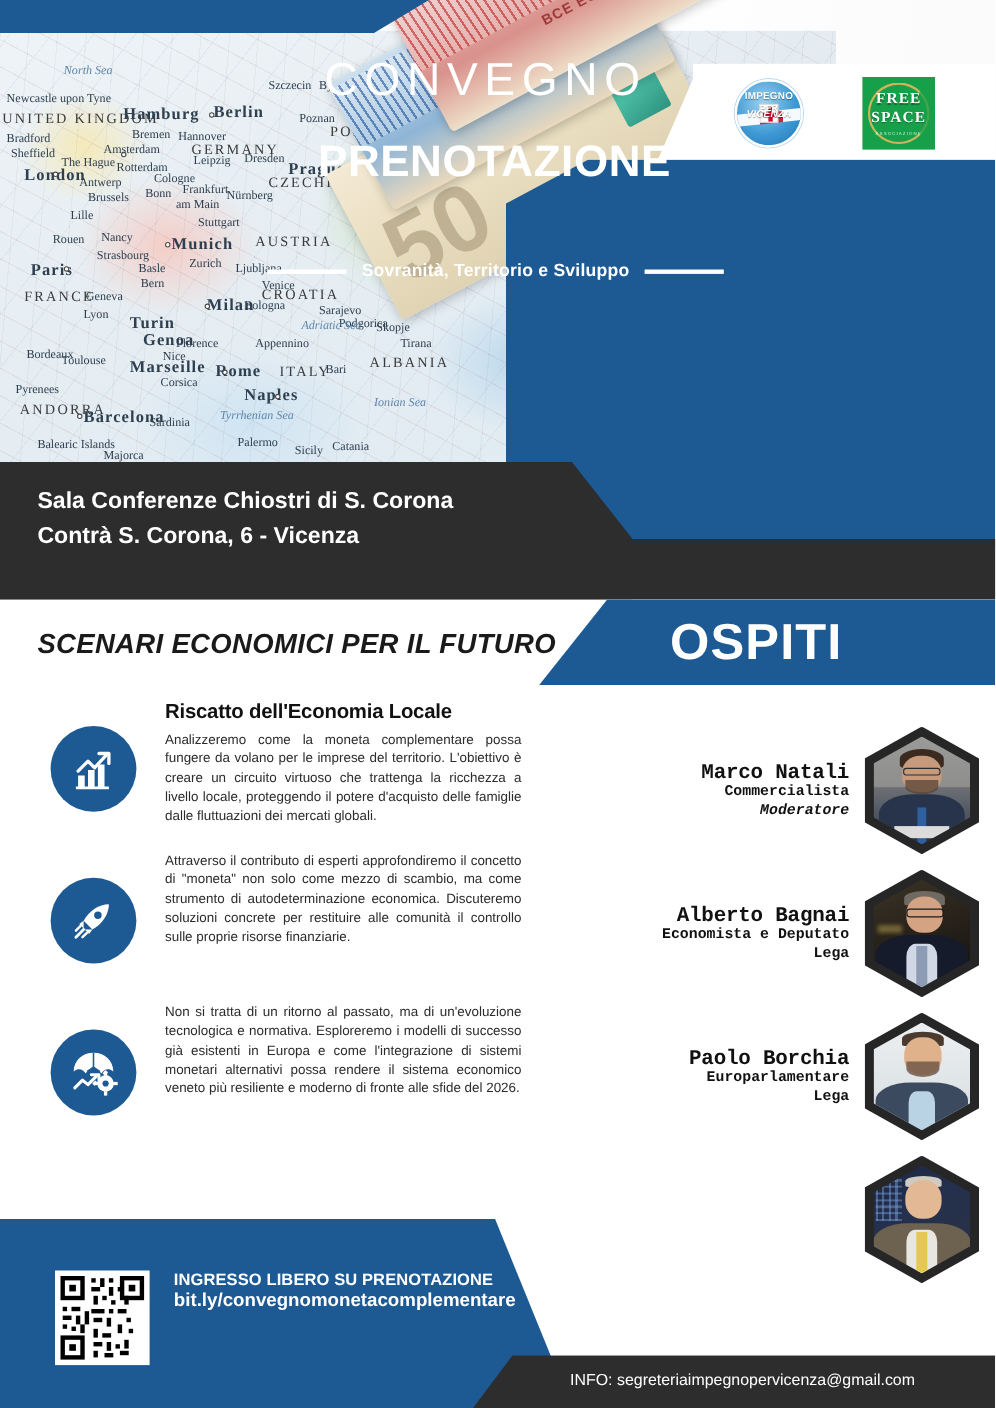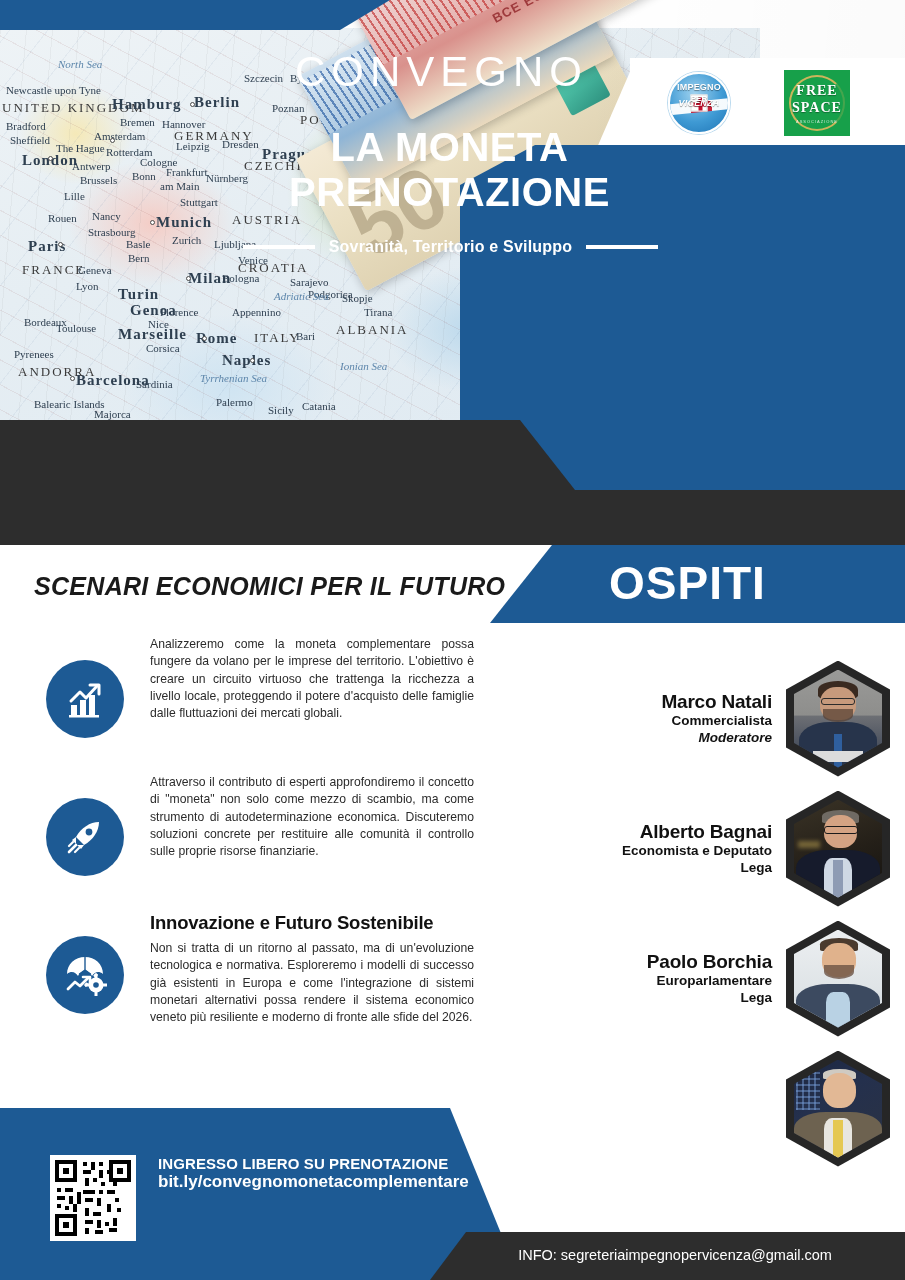--- a/index.html
+++ b/index.html
@@ -286,21 +286,21 @@
     text-align: justify;
   }
 
   
   .speakers { position: absolute; left: 500px; top: 660px; width: 390px; }
   .speaker {
     position: relative; height: 117px;
     display: flex; align-items: center; justify-content: flex-end;
     margin-bottom: 13px;
   }
-  .sp-info { text-align: right; padding-right: 14px; }
+  .sp-info { text-align: right; padding-right: 14px; font-family: Liberation Mono, monospace; }
   .sp-name { color: #111; font-size: 19px; font-weight: bold; letter-spacing: -0.2px; }
   .sp-role { color: #111; font-size: 13.5px; font-weight: bold; line-height: 1.25; }
   .sp-role2 { color: #111; font-size: 13.5px; font-weight: bold; line-height: 1.25; }
   .sp-role-it { font-style: italic; }
   .hexwrap {
     position: relative; width: 104px; height: 116px; flex: none;
     background: #262626;
     clip-path: polygon(50% 0, 100% 25%, 100% 75%, 50% 100%, 0 75%, 0 25%);
     display: flex; align-items: center; justify-content: center;
   }
@@ -544,51 +544,55 @@
   <div class="logo-freespace">
     <span class="ring"></span>
     <span class="fs1">FREE</span>
     <span class="fs2">SPACE</span>
     <span class="fs3">ASSOCIAZIONE</span>
   </div>
 
   <div class="title-panel"></div>
   <div class="convegno">CONVEGNO</div>
   <div class="title-main">
-    <div>LA MONETA</div>
     <div>PRENOTAZIONE</div>
   </div>
   <div class="subtitle-row">
     <span class="dash"></span>
     <span class="st">Sovranità, Territorio e Sviluppo</span>
     <span class="dash"></span>
   </div>
 
   <div class="venue-bar"></div>
   <div class="venue-bar2"></div>
+  <div class="venue-text">
+    <div>Sala Conferenze Chiostri di S. Corona</div>
+    <div>Contrà S. Corona, 6 - Vicenza</div>
+  </div>
 
   <div class="ospiti-banner"></div>
   <div class="ospiti-text">OSPITI</div>
 
   <div class="scenari-title">SCENARI ECONOMICI PER IL FUTURO</div>
 
   <div class="topics">
 
     <div class="topic">
       <div class="topic-icon">
         <svg width="44" height="44" viewBox="0 0 44 44" aria-hidden="true">
           <rect x="8" y="28" width="6" height="11" fill="#fff"></rect>
           <rect x="17" y="23" width="6" height="16" fill="#fff"></rect>
           <rect x="26" y="18" width="6" height="21" fill="#fff"></rect>
           <rect x="6" y="38" width="30" height="2.5" fill="#fff"></rect>
           <path d="M8 24 L17 15 L23 21 L34 9" stroke="#fff" stroke-width="3" fill="none" stroke-linejoin="round" stroke-linecap="round"></path>
           <path d="M27 8 L36 8 L36 17" stroke="#fff" stroke-width="3" fill="none" stroke-linecap="round" stroke-linejoin="round"></path>
         </svg>
       </div>
       <div class="topic-body">
+        <div class="topic-head">Riscatto dell'Economia Locale</div>
         <div class="topic-text">Analizzeremo come la moneta complementare possa fungere da volano per le imprese del territorio. L'obiettivo è creare un circuito virtuoso che trattenga la ricchezza a livello locale, proteggendo il potere d'acquisto delle famiglie dalle fluttuazioni dei mercati globali.</div>
       </div>
     </div>
 
     <div class="topic">
       <div class="topic-icon">
         <svg width="44" height="44" viewBox="0 0 44 44" aria-hidden="true">
           <path d="M36 7 C27 7 18 13 13 22 L21 30 C30 25 36 16 36 7 Z" fill="#fff"></path>
           <circle cx="26" cy="17" r="4.2" fill="#1d5a94" stroke="#fff" stroke-width="1.6"></circle>
           <path d="M13 22 L9 25 L13 29 Z" fill="#fff"></path>
@@ -620,21 +624,20 @@
               <rect x="-1.5" y="7" width="3" height="4"></rect>
               <rect x="-11" y="-1.5" width="4" height="3"></rect>
               <rect x="7" y="-1.5" width="4" height="3"></rect>
               <rect x="-8.6" y="-8.6" width="3" height="4" transform="rotate(45)"></rect>
               <rect x="-8.6" y="4.6" width="3" height="4" transform="rotate(45)"></rect>
             </g>
           </g>
         </svg>
       </div>
       <div class="topic-body">
-        <div class="topic-head">Innovazione e Futuro Sostenibile</div>
         <div class="topic-text">Non si tratta di un ritorno al passato, ma di un'evoluzione tecnologica e normativa. Esploreremo i modelli di successo già esistenti in Europa e come l'integrazione di sistemi monetari alternativi possa rendere il sistema economico veneto più resiliente e moderno di fronte alle sfide del 2026.</div>
       </div>
     </div>
 
   </div>
 
   <div class="speakers">
 
     <div class="speaker">
       <div class="sp-info">

